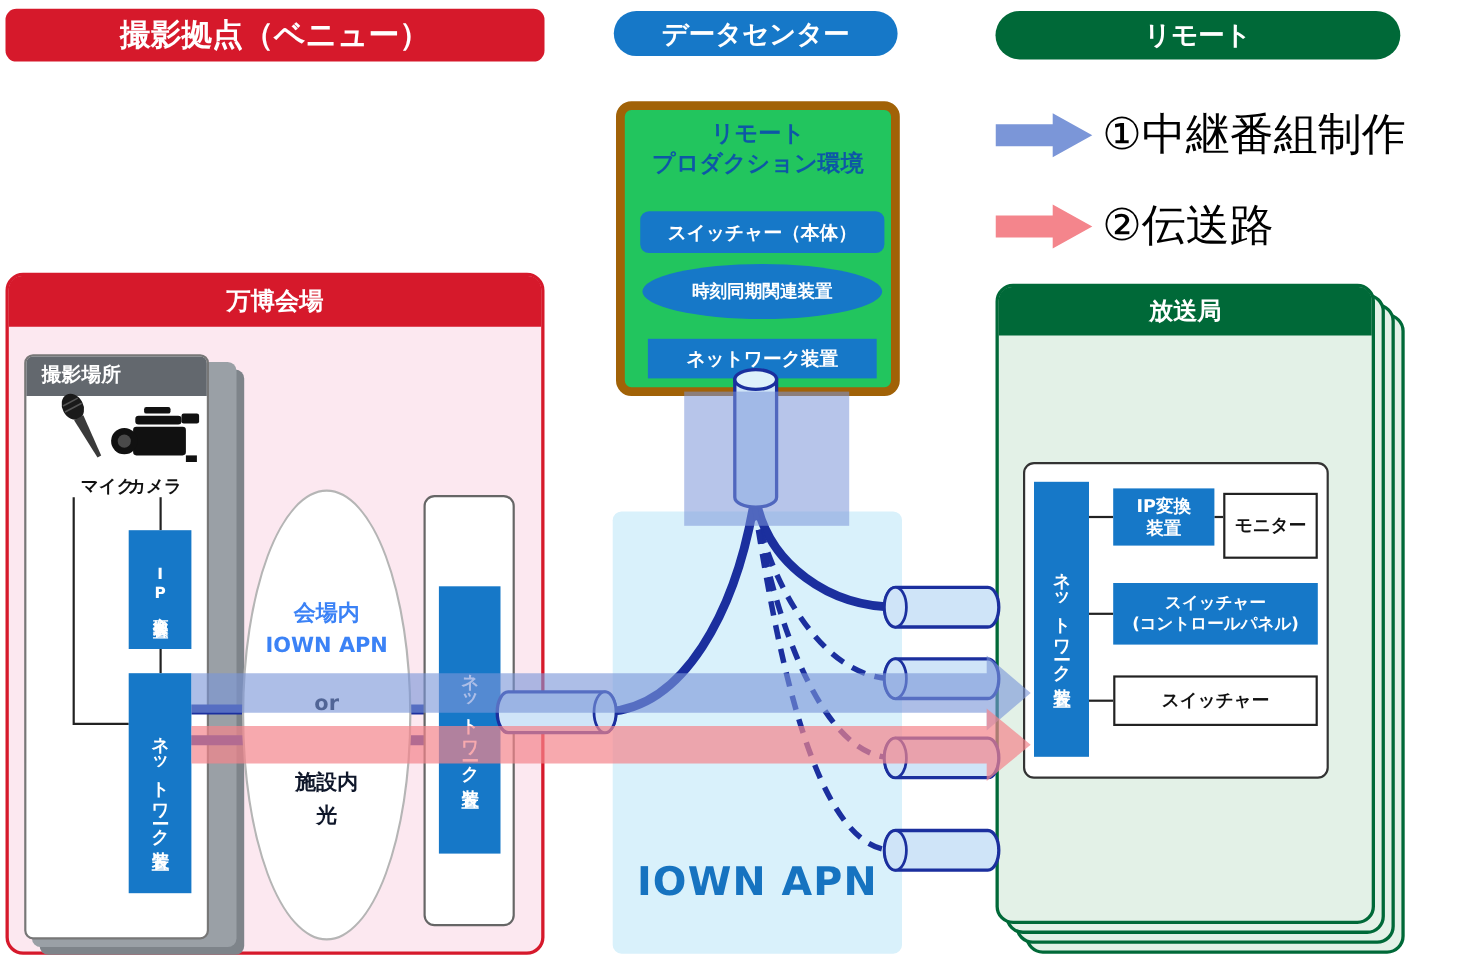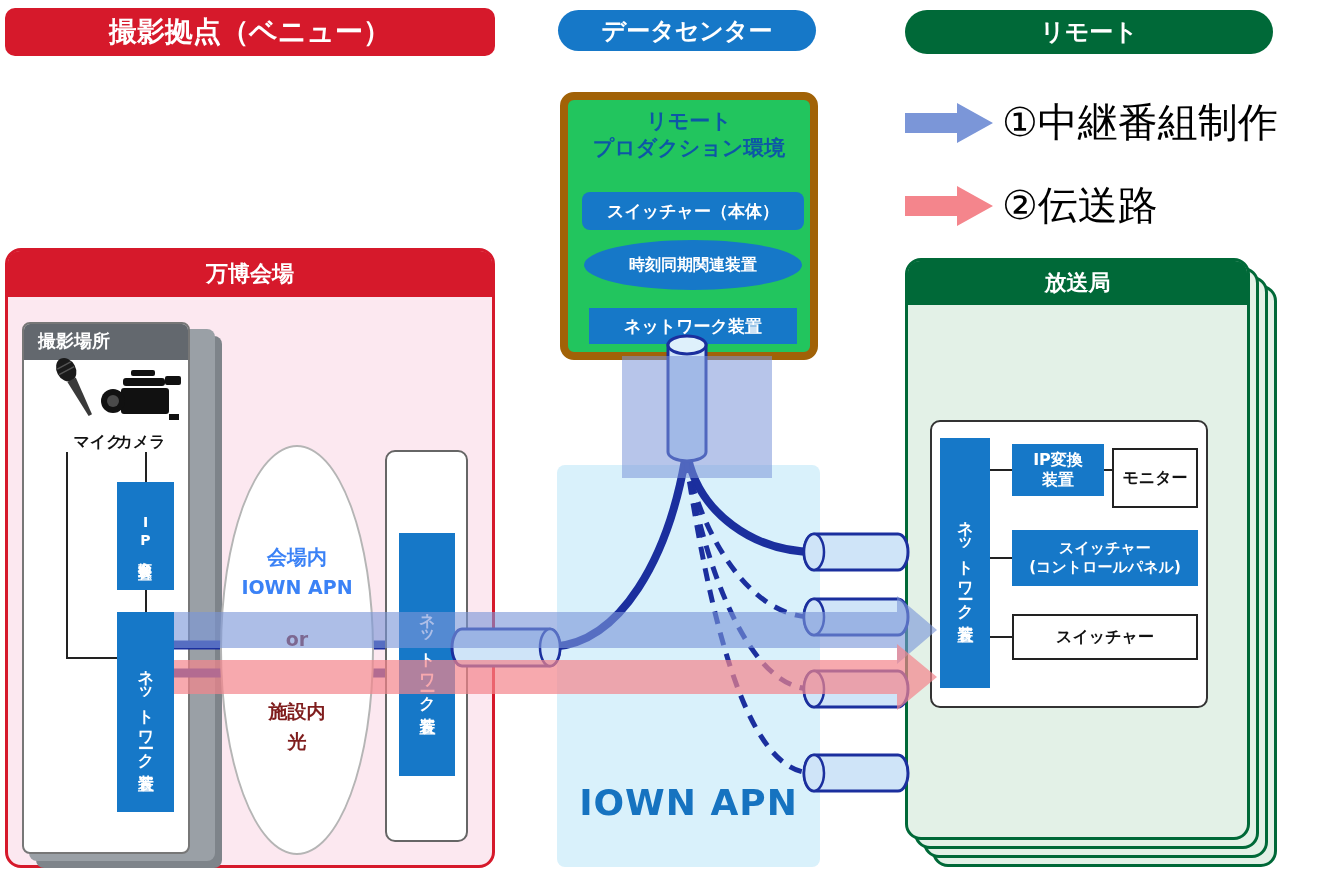--- a/index.html
+++ b/index.html
@@ -14,21 +14,21 @@
   .bluebox { background:#1678c8; color:#fff; font-weight:bold; display:flex; align-items:center; justify-content:center; text-align:center; }
   .vtext { writing-mode:vertical-rl; text-orientation:upright; letter-spacing:2px; }
   .venue-box { background:#fce8f0; border:3px solid #d6192b; border-radius:16px; }
   .venue-header { height:46px; background:#d6192b; border-radius:12px 12px 0 0; color:#fff; font-weight:bold; font-size:22px; display:flex; align-items:center; justify-content:center; }
   .shadowbox { border-radius:8px; }
   .shoot-box { background:#fff; border:2px solid #777; border-radius:8px; }
   .shoot-header { height:36px; background:#63686e; color:#fff; font-weight:bold; font-size:18px; line-height:34px; padding-left:14px; border-radius:6px 6px 0 0; }
   .icon-label { font-size:16px; color:#111; text-align:center; font-weight:bold; }
   .oval { background:#fff; border:2px solid #b5b5b5; border-radius:50%; display:flex; flex-direction:column; align-items:center; }
   .oval .blue-t { color:#3b82f6; font-weight:bold; font-size:20px; line-height:30px; }
-  .oval .black-t { color:#7f1d1d; font-weight:bold; font-size:19px; line-height:30px; }
+  .oval .black-t { color:#0f172a; font-weight:bold; font-size:19px; line-height:30px; }
   .mid-rect { background:#fff; border:2px solid #666; border-radius:10px; }
   .apn-box { background:#d9f1fb; border-radius:8px; }
   .apn-label { font-size:36px; font-weight:bold; color:#1673c0; text-align:center; letter-spacing:1px; }
   .dc-box { background:#22c55e; border:8px solid #a16207; border-radius:14px; }
   .dc-title { color:#0d57a6; font-weight:bold; font-size:21px; line-height:27px; text-align:center; }
   .dc-switcher { border-radius:8px; font-size:17px;margin-top:12px; }
   .dc-ellipse { border-radius:50%; font-size:16px; }
   .dc-network { font-size:17px; }
   .bc-page { background:#e3f1e7; border:3px solid #006938; border-radius:16px; }
   .bc-header { height:44px; background:#006938; border-radius:12px 12px 0 0; color:#fff; font-weight:bold; font-size:22px; display:flex; align-items:center; justify-content:center; }

